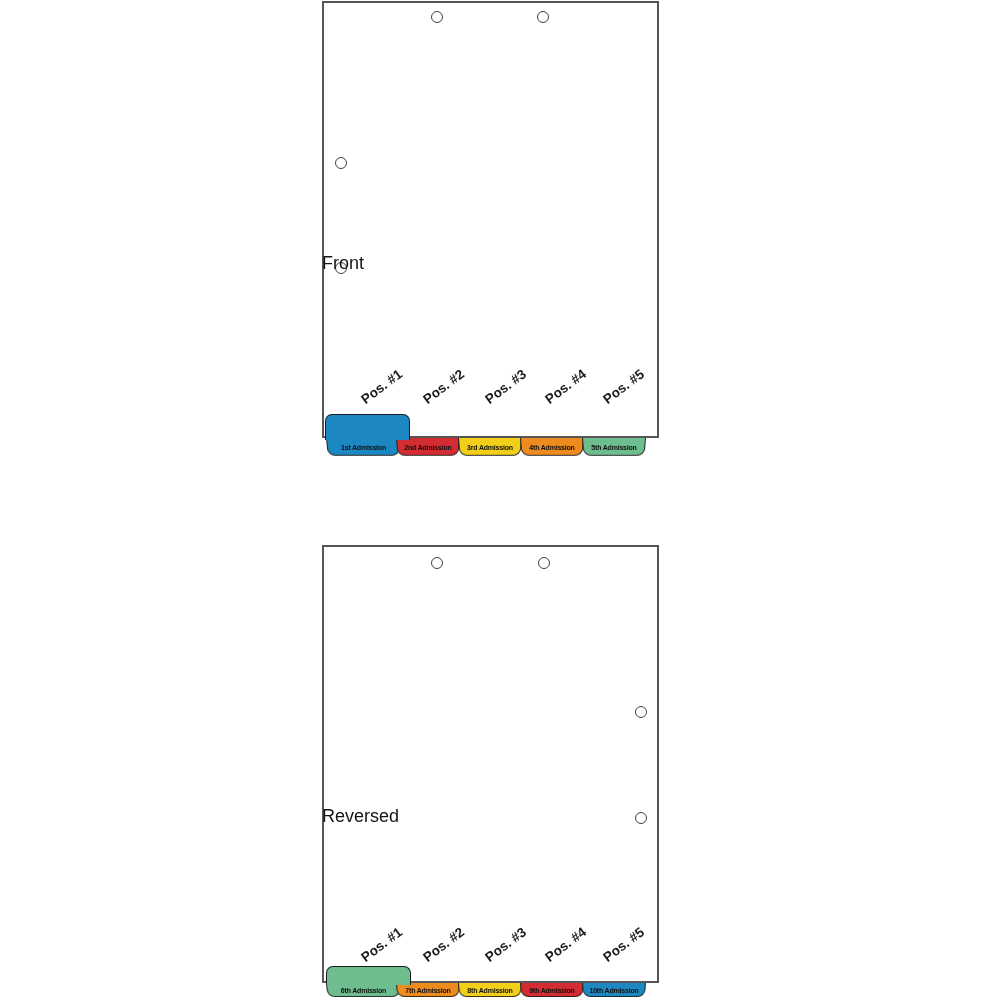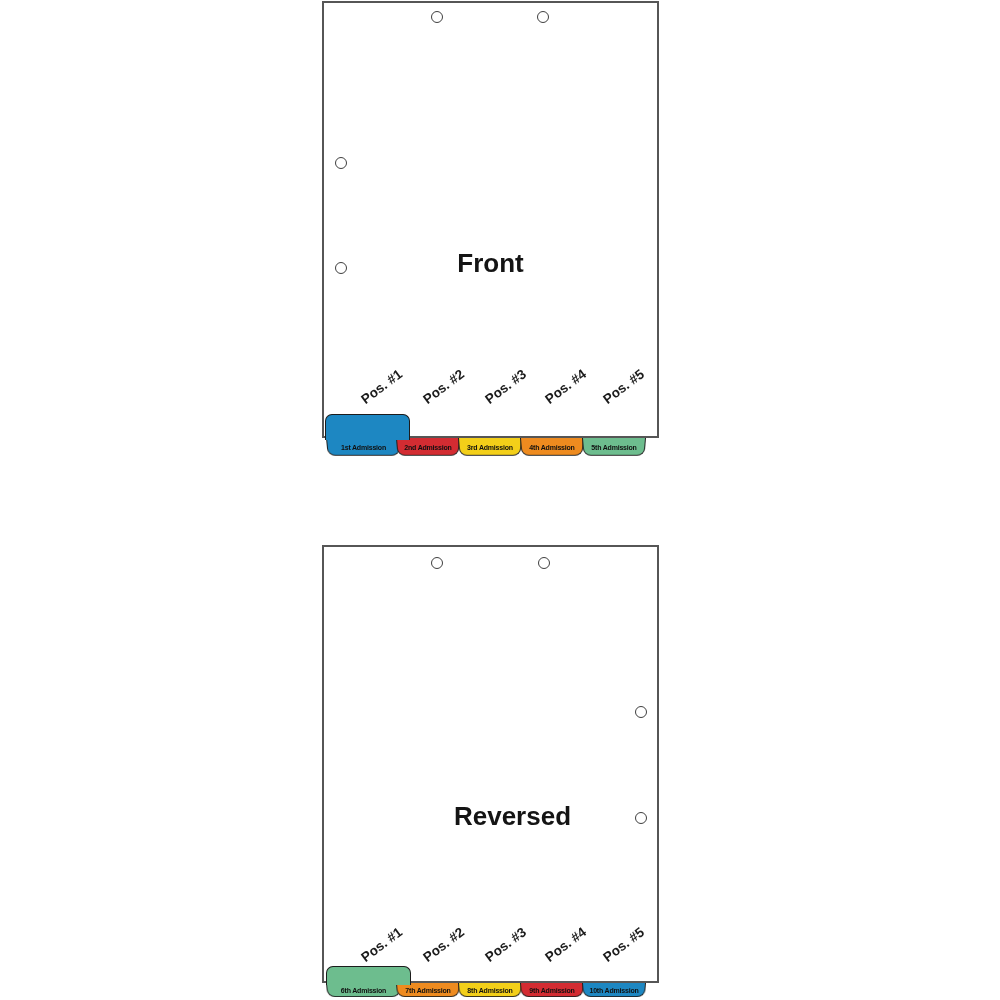--- a/index.html
+++ b/index.html
@@ -14,25 +14,25 @@
     position:absolute;left:0;top:0;width:337px;background:#ffffff;
     border:2px solid #565656;box-sizing:border-box;z-index:1;
   }
   .front-group .paper{height:437px;}
   .rev-group .paper{height:438px;}
   .hole{
     position:absolute;width:12px;height:12px;border:1.5px solid #3f3f3f;border-radius:50%;
     background:#ffffff;box-sizing:border-box;z-index:2;
   }
   .title{
-    position:absolute;left:0;right:0;text-align:center;z-index:2;
-    font-size:26px;font-weight:bold;color:#141414;line-height:31px;
+    position:absolute;left:0;right:0;z-index:2;
+    font-size:18px;font-weight:normal;color:#141414;line-height:31px;
   }
   .front-group .title{top:247px;}
-  .rev-group .title{top:256px;padding-left:44px;}
+  .rev-group .title{top:256px;}
   .pos-label{
     position:absolute;width:64px;height:16px;text-align:center;z-index:2;
     font-size:13.5px;font-weight:bold;color:#1b1b1b;white-space:nowrap;
     transform:rotate(-37deg);transform-origin:50% 50%;
   }
   .front-group .pos-label{top:378px;}
   .rev-group .pos-label{top:392px;}
   .pl1{left:28px;} .pl2{left:90px;} .pl3{left:152px;} .pl4{left:212px;} .pl5{left:270px;}
   .primary-tab{
     position:absolute;border:1.5px solid #1c1c1c;border-bottom:none;

